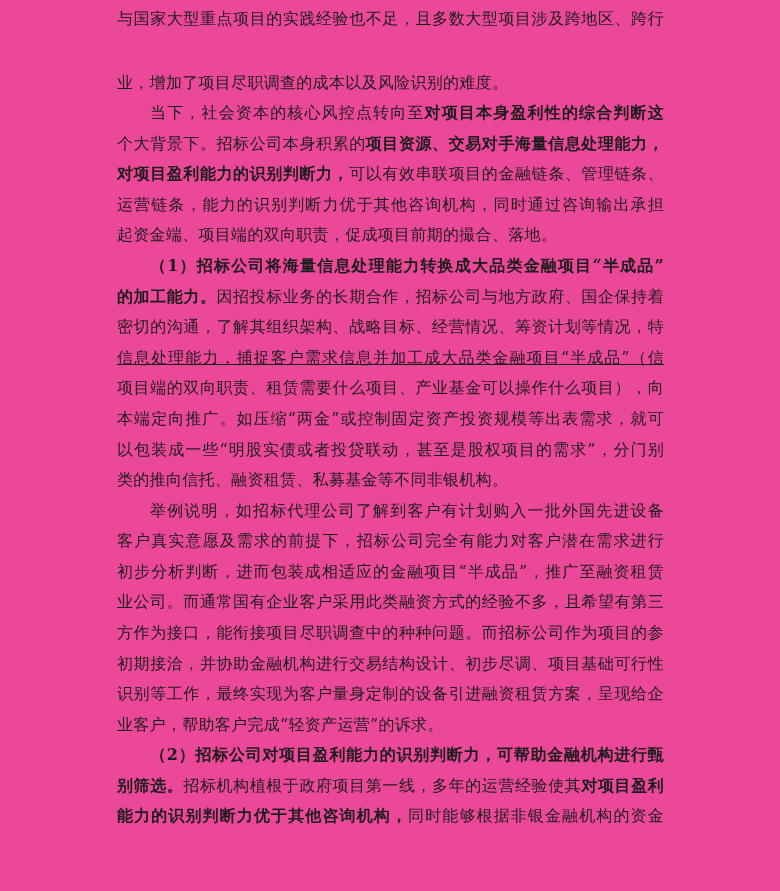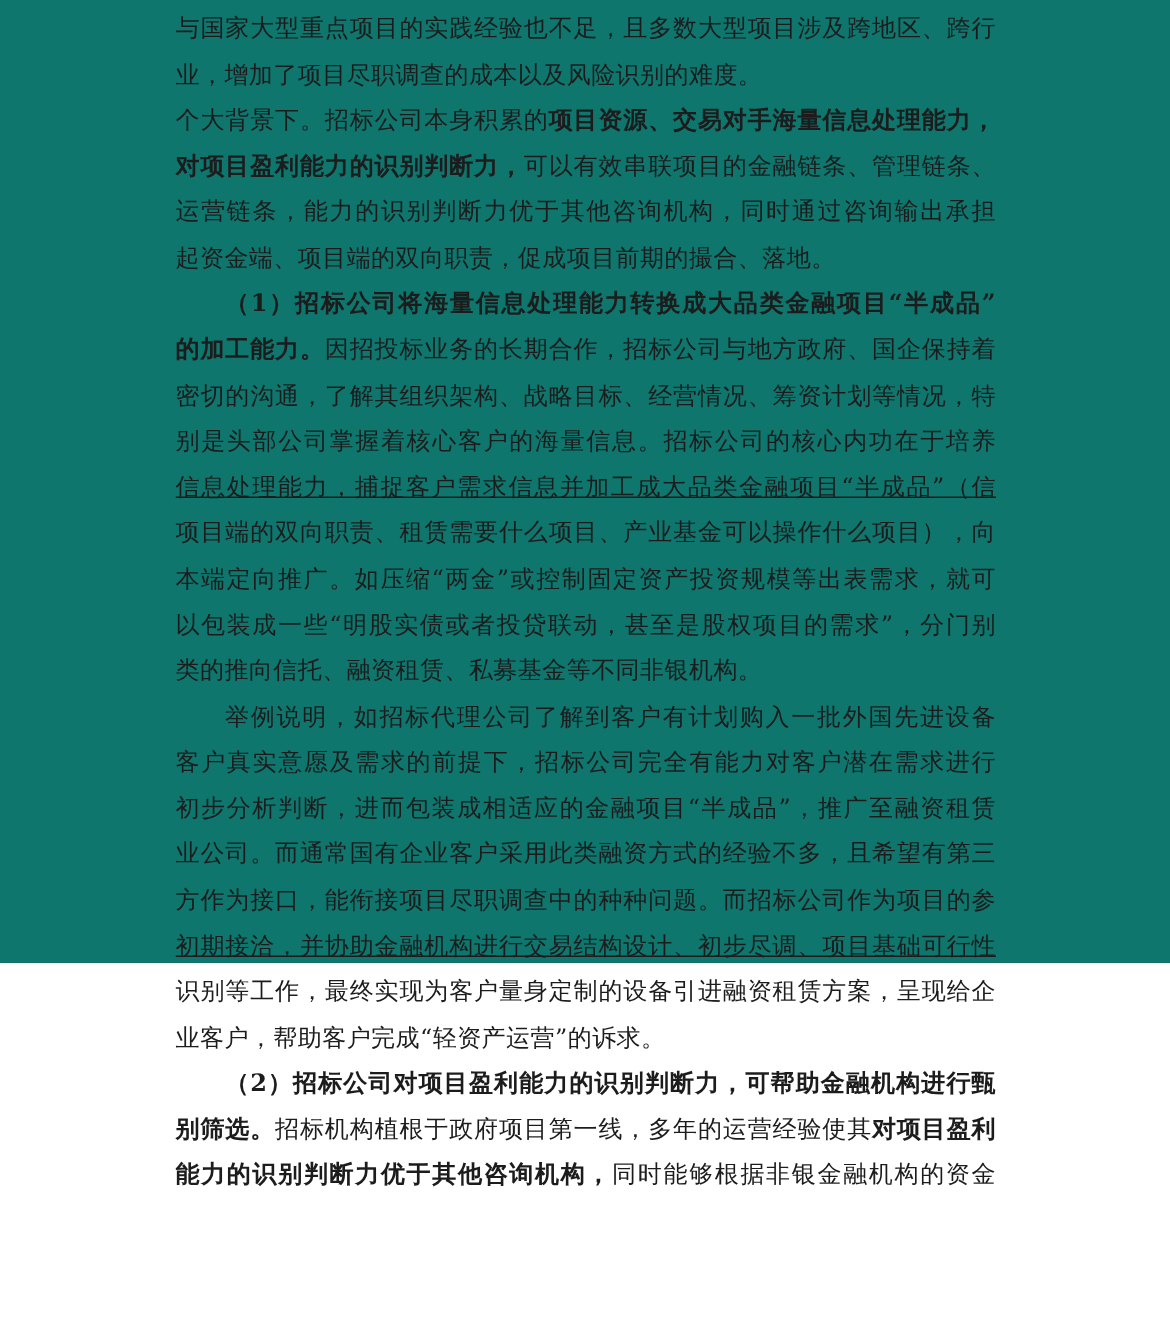--- a/index.html
+++ b/index.html
@@ -9,23 +9,23 @@
   body {
     width: 780px;
     height: 891px;
     background: #ffffff;
     font-family: "DejaVu Serif", "Liberation Serif", serif;
     overflow: hidden;
   }
   .page {
     box-sizing: border-box;
     width: 780px;
-    height: 642px;
+    height: 891px;
     padding: 4px 116px 0 117px;
-    background: #0f766e;
+    background: #ec4899;
   }
   .text-block {
     width: 547px;
   }
   .text-line {
     height: 30.58px;
     line-height: 30.58px;
     font-size: 16px;
     color: #1c1c1c;
     overflow: hidden;
@@ -49,39 +49,39 @@
   .seg-regular {
     font-weight: normal;
   }
 </style>
 </head>
 <body style="background: rgb(255, 255, 255);">
 
 <div class="page">
   <div class="text-block" id="text-block">
       <div class="text-line justify" style="color: rgb(28, 28, 28);"><span class="seg-regular">与国家大型重点项目的实践经验也不足，且多数大型项目涉及跨地区、跨行</span></div>
-      <div class="text-line left" style="color: rgb(28, 28, 28);"><span class="seg-regular">业，增加了项目尽职调查的成本以及风险识别的难度。</span></div>
+      <div class="text-line left" style="color: rgb(28, 28, 28); margin-top: 33px;"><span class="seg-regular">业，增加了项目尽职调查的成本以及风险识别的难度。</span></div>
+      <div class="text-line justify indent" style="color: rgb(28, 28, 28);"><span class="seg-regular">当下，社会资本的核心风控点转向至</span><span class="seg-bold">对项目本身盈利性的综合判断这</span></div>
       <div class="text-line justify" style="color: rgb(28, 28, 28);"><span class="seg-regular">个大背景下。招标公司本身积累的</span><span class="seg-bold">项目资源、交易对手海量信息处理能力，</span></div>
       <div class="text-line justify" style="color: rgb(28, 28, 28);"><span class="seg-bold">对项目盈利能力的识别判断力，</span><span class="seg-regular">可以有效串联项目的金融链条、管理链条、</span></div>
       <div class="text-line justify" style="color: rgb(28, 28, 28);"><span class="seg-regular">运营链条，能力的识别判断力优于其他咨询机构，同时通过咨询输出承担</span></div>
       <div class="text-line left" style="color: rgb(28, 28, 28);"><span class="seg-regular">起资金端、项目端的双向职责，促成项目前期的撮合、落地。</span></div>
       <div class="text-line justify indent" style="color: rgb(28, 28, 28);"><span class="seg-bold">（1）招标公司将海量信息处理能力转换成大品类金融项目“半成品”</span></div>
       <div class="text-line justify" style="color: rgb(28, 28, 28);"><span class="seg-bold">的加工能力。</span><span class="seg-regular">因招投标业务的长期合作，招标公司与地方政府、国企保持着</span></div>
       <div class="text-line justify" style="color: rgb(28, 28, 28);"><span class="seg-regular">密切的沟通，了解其组织架构、战略目标、经营情况、筹资计划等情况，特</span></div>
-      <div class="text-line justify" style="color: rgb(28, 28, 28);"><span class="seg-regular">别是头部公司掌握着核心客户的海量信息。招标公司的核心内功在于培养</span></div>
       <div class="text-line justify" style="color: rgb(28, 28, 28); text-decoration: underline;"><span class="seg-regular">信息处理能力，捕捉客户需求信息并加工成大品类金融项目“半成品”（信</span></div>
       <div class="text-line justify" style="color: rgb(28, 28, 28);"><span class="seg-regular">项目端的双向职责、租赁需要什么项目、产业基金可以操作什么项目），向资</span></div>
       <div class="text-line justify" style="color: rgb(28, 28, 28);"><span class="seg-regular">本端定向推广。如压缩“两金”或控制固定资产投资规模等出表需求，就可</span></div>
       <div class="text-line justify" style="color: rgb(28, 28, 28);"><span class="seg-regular">以包装成一些“明股实债或者投贷联动，甚至是股权项目的需求”，分门别</span></div>
       <div class="text-line left" style="color: rgb(28, 28, 28);"><span class="seg-regular">类的推向信托、融资租赁、私募基金等不同非银机构。</span></div>
       <div class="text-line justify indent" style="color: rgb(28, 28, 28);"><span class="seg-regular">举例说明，如招标代理公司了解到客户有计划购入一批外国先进设备</span></div>
       <div class="text-line justify" style="color: rgb(28, 28, 28);"><span class="seg-regular">客户真实意愿及需求的前提下，招标公司完全有能力对客户潜在需求进行</span></div>
       <div class="text-line justify" style="color: rgb(28, 28, 28);"><span class="seg-regular">初步分析判断，进而包装成相适应的金融项目“半成品”，推广至融资租赁</span></div>
       <div class="text-line justify" style="color: rgb(28, 28, 28);"><span class="seg-regular">业公司。而通常国有企业客户采用此类融资方式的经验不多，且希望有第三</span></div>
       <div class="text-line justify" style="color: rgb(28, 28, 28);"><span class="seg-regular">方作为接口，能衔接项目尽职调查中的种种问题。而招标公司作为项目的参</span></div>
-      <div class="text-line justify" style="color: rgb(28, 28, 28); text-decoration: underline;"><span class="seg-regular">初期接洽，并协助金融机构进行交易结构设计、初步尽调、项目基础可行性</span></div>
+      <div class="text-line justify" style="color: rgb(28, 28, 28);"><span class="seg-regular">初期接洽，并协助金融机构进行交易结构设计、初步尽调、项目基础可行性</span></div>
       <div class="text-line justify" style="color: rgb(28, 28, 28);"><span class="seg-regular">识别等工作，最终实现为客户量身定制的设备引进融资租赁方案，呈现给企</span></div>
       <div class="text-line left" style="color: rgb(28, 28, 28);"><span class="seg-regular">业客户，帮助客户完成“轻资产运营”的诉求。</span></div>
       <div class="text-line justify indent" style="color: rgb(28, 28, 28);"><span class="seg-bold">（2）招标公司对项目盈利能力的识别判断力，可帮助金融机构进行甄</span></div>
       <div class="text-line justify" style="color: rgb(28, 28, 28);"><span class="seg-bold">别筛选。</span><span class="seg-regular">招标机构植根于政府项目第一线，多年的运营经验使其</span><span class="seg-bold">对项目盈利</span></div>
       <div class="text-line justify" style="color: rgb(28, 28, 28);"><span class="seg-bold">能力的识别判断力优于其他咨询机构，</span><span class="seg-regular">同时能够根据非银金融机构的资金</span></div>
     </div>
 </div>
 
 </body></html>

